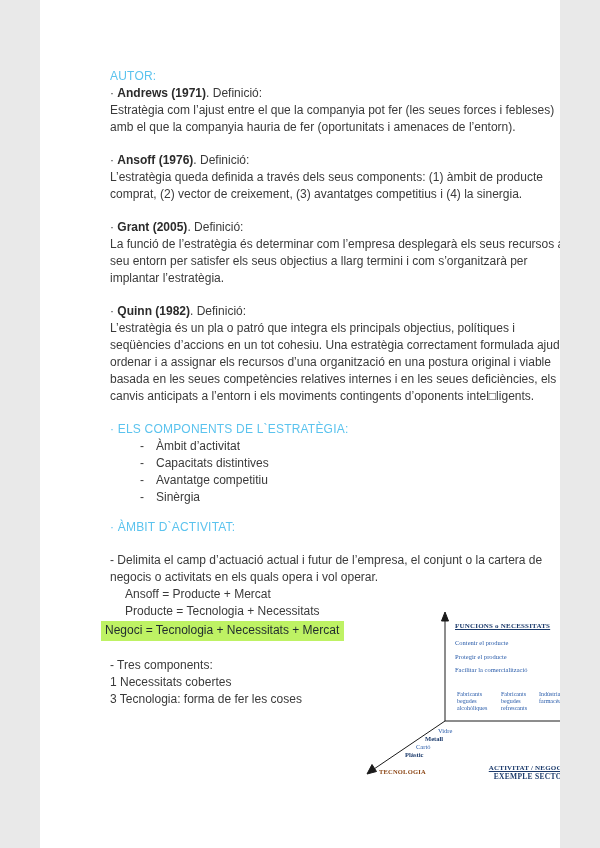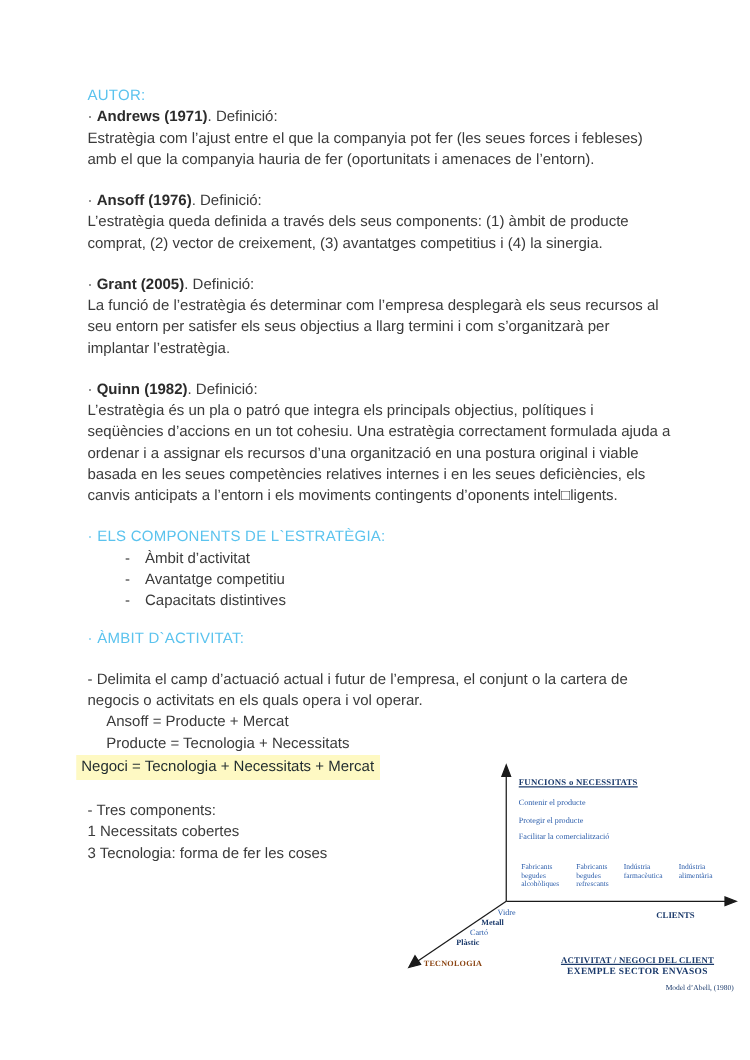--- a/index.html
+++ b/index.html
@@ -1,40 +1,40 @@
 <!DOCTYPE html>
 <html><head>
 <meta charset="utf-8">
 <style>
   * { margin:0; padding:0; box-sizing:border-box; }
   html,body { background:#e9e9e9; }
   .page {
     position:relative;
-    width:600px; height:848px;
+    width:520px; height:848px;
     margin:0 auto;
     background:#ffffff;
     font-family:"Liberation Sans", sans-serif;
     color:#3a3a3a;
     overflow:hidden;
   }
   .content {
     position:absolute; left:70px; top:68px; width:468px;
     font-size:12px; line-height:17px;
   }
   .heading { color:#5bc3ee; font-size:12px; line-height:17px; letter-spacing:0.2px; }
   .line b { color:#2b2b2b; }
   .para { color:#3a3a3a; }
   .gap { margin-top:16px; }
   .gap-sm { margin-top:13px; }
   .ul .li { padding-left:30px; }
   .ul .dash { display:inline-block; width:16px; color:#3a3a3a; }
   .formula { padding-left:15px; }
   .hl {
     width:fit-content;
-    background:#fef9c3;
+    background:#bef264;
     color:#1f2a2e;
     margin-left:-9px;
     margin-top:1px;
     padding:1px 5px 2px 4px;
   }
   .plain { color:#3a3a3a; }
 
   
   .diagram {
     position:absolute; left:325px; top:608px; width:272px; height:210px;
@@ -92,22 +92,23 @@
     </div>
 
     <div class="gap">
       <p class="line"><span>·</span> <b>Quinn (1982)</b><span>. Definició:</span></p>
       <p class="para">L’estratègia és un pla o patró que integra els principals objectius, polítiques i seqüències d’accions en un tot cohesiu. Una estratègia correctament formulada ajuda a ordenar i a assignar els recursos d’una organització en una postura original i viable basada en les seues competències relatives internes i en les seues deficiències, els canvis anticipats a l’entorn i els moviments contingents d’oponents intel□ligents.</p>
     </div>
 
     <div class="heading gap">· ELS COMPONENTS DE L`ESTRATÈGIA:</div>
     <div class="ul">
       <div class="li"><span class="dash">-</span><span>Àmbit d’activitat</span></div>
+      <div class="li"><span class="dash">-</span><span>Capacitats distintives</span></div>
       <div class="li"><span class="dash">-</span><span>Avantatge competitiu</span></div>
-      <div class="li"><span class="dash">-</span><span>Capacitats distintives</span></div>
+      <div class="li"><span class="dash">-</span><span>Sinèrgia</span></div>
     </div>
 
     <div class="heading gap-sm">· ÀMBIT D`ACTIVITAT:</div>
 
     <p class="para gap">- Delimita el camp d’actuació actual i futur de l’empresa, el conjunt o la cartera de negocis o activitats en els quals opera i vol operar.</p>
     <p class="formula">Ansoff = Producte + Mercat</p>
     <p class="formula">Producte = Tecnologia + Necessitats</p>
     <div class="hl">Negoci = Tecnologia + Necessitats + Mercat</div>
 
     <p class="plain gap">- Tres components:</p>

